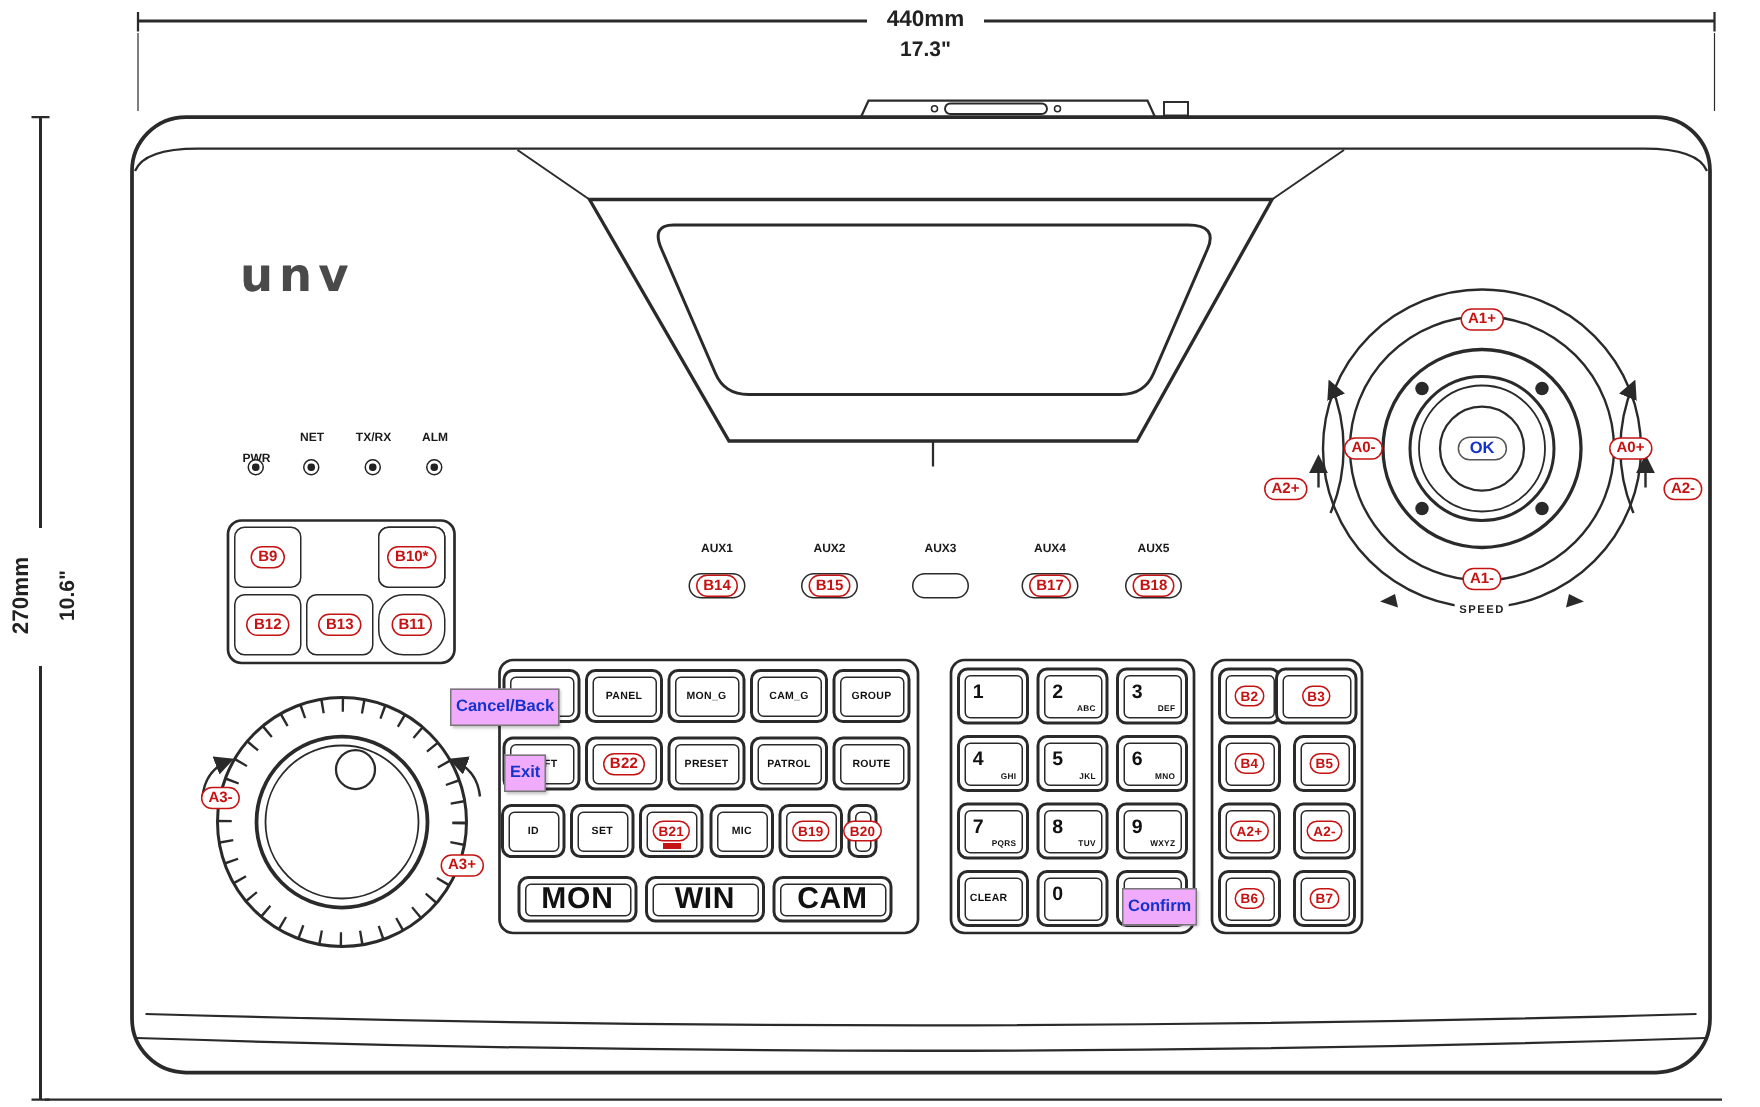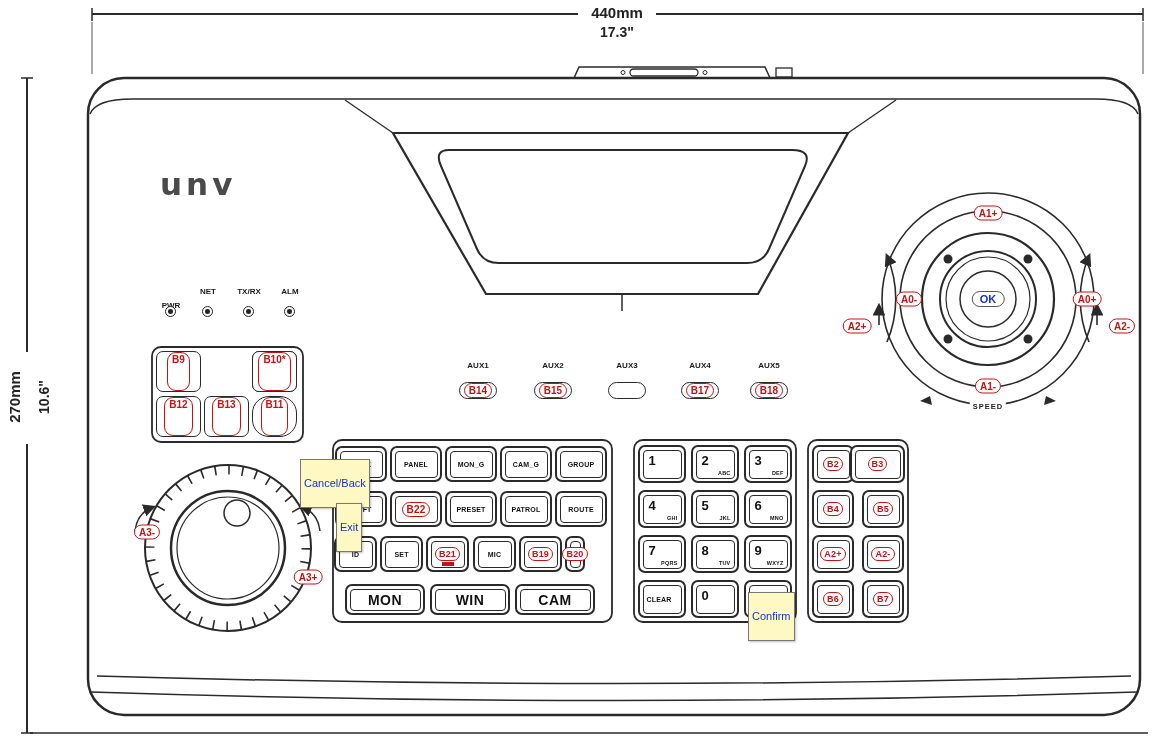--- a/index.html
+++ b/index.html
@@ -10,33 +10,33 @@
   }
   svg { position:absolute; left:0; top:0; }
   .dim { position:absolute; font-weight:bold; color:#222; text-align:center; font-size:15px; }
   .rot { transform:translate(-50%,-50%) rotate(-90deg); white-space:nowrap; }
   .logo { position:absolute; left:160px; top:166px; font-size:31px; font-weight:bold;
           letter-spacing:4px; color:#4a4a4a; font-family:"DejaVu Sans", sans-serif; }
   .led-label { position:absolute; width:44px; text-align:center; font-size:8px; font-weight:bold; }
   .led-dot { position:absolute; width:11px; height:11px; border:1.6px solid #222; border-radius:50%; background:#fff; }
   .led-dot::after { content:""; position:absolute; inset:2.2px; background:#222; border-radius:50%; }
   .key-plain { position:absolute; border:1.7px solid #2a2a2a; border-radius:7px; background:#fff;
-               display:flex; justify-content:center; }
+               display:flex; align-items:center; justify-content:center; }
   .keycap { position:absolute; border:2px solid #2a2a2a; border-radius:7px; background:#fff; padding:2.5px; }
   .cap { width:100%; height:100%; border:1.1px solid #2a2a2a; border-radius:4px;
          display:flex; align-items:center; justify-content:center; position:relative;
          font-weight:bold; font-size:7px; letter-spacing:0.2px; color:#111; }
-  .cap.big { font-size:14px; letter-spacing:0.5px; }
+  .cap.big { font-size:20px; letter-spacing:0.5px; }
   .redpill { display:inline-block; color:#c51212; border:1.5px solid #c51212; border-radius:9px;
              background:#fff; font-weight:bold; font-size:10px; line-height:13px; padding:0 4px;
              white-space:nowrap; }
   .redpill.sm { font-size:9px; line-height:12px; padding:0 3px; }
   .tag { position:absolute; transform:translate(-50%,-50%); }
-  .blue-label { position:absolute; background:#fef9c3; border:1px solid #777; color:#1533cc;
-                font-weight:normal; font-size:11px; padding:16px 3px; line-height:15px; white-space:nowrap;
+  .blue-label { position:absolute; background:#f0abfc; border:1px solid #777; color:#1533cc;
+                font-weight:bold; font-size:11px; padding:4px 3px; line-height:15px; white-space:nowrap;
                 box-shadow:1px 1px 2px rgba(0,0,0,0.25); }
   .ok-pill { position:absolute; transform:translate(-50%,-50%); background:#fff; border:1.2px solid #555;
              border-radius:10px; color:#1533cc; font-weight:bold; font-size:11px; padding:1px 7px; }
   .aux-label { position:absolute; width:50px; text-align:center; font-size:8px; font-weight:bold; }
   .aux-oval { position:absolute; width:38px; height:17px; border:1.8px solid #2a2a2a; border-radius:9px;
               background:#fff; display:flex; align-items:center; justify-content:center; }
   .num { position:absolute; top:2px; left:5px; font-size:13px; font-weight:bold; }
   .num.small-num { font-size:7px; top:50%; transform:translateY(-50%); left:3px; }
   .letters { position:absolute; bottom:2px; right:3px; font-size:5.5px; font-weight:bold; }
   .red-bar { position:absolute; bottom:1px; left:50%; transform:translateX(-50%);

